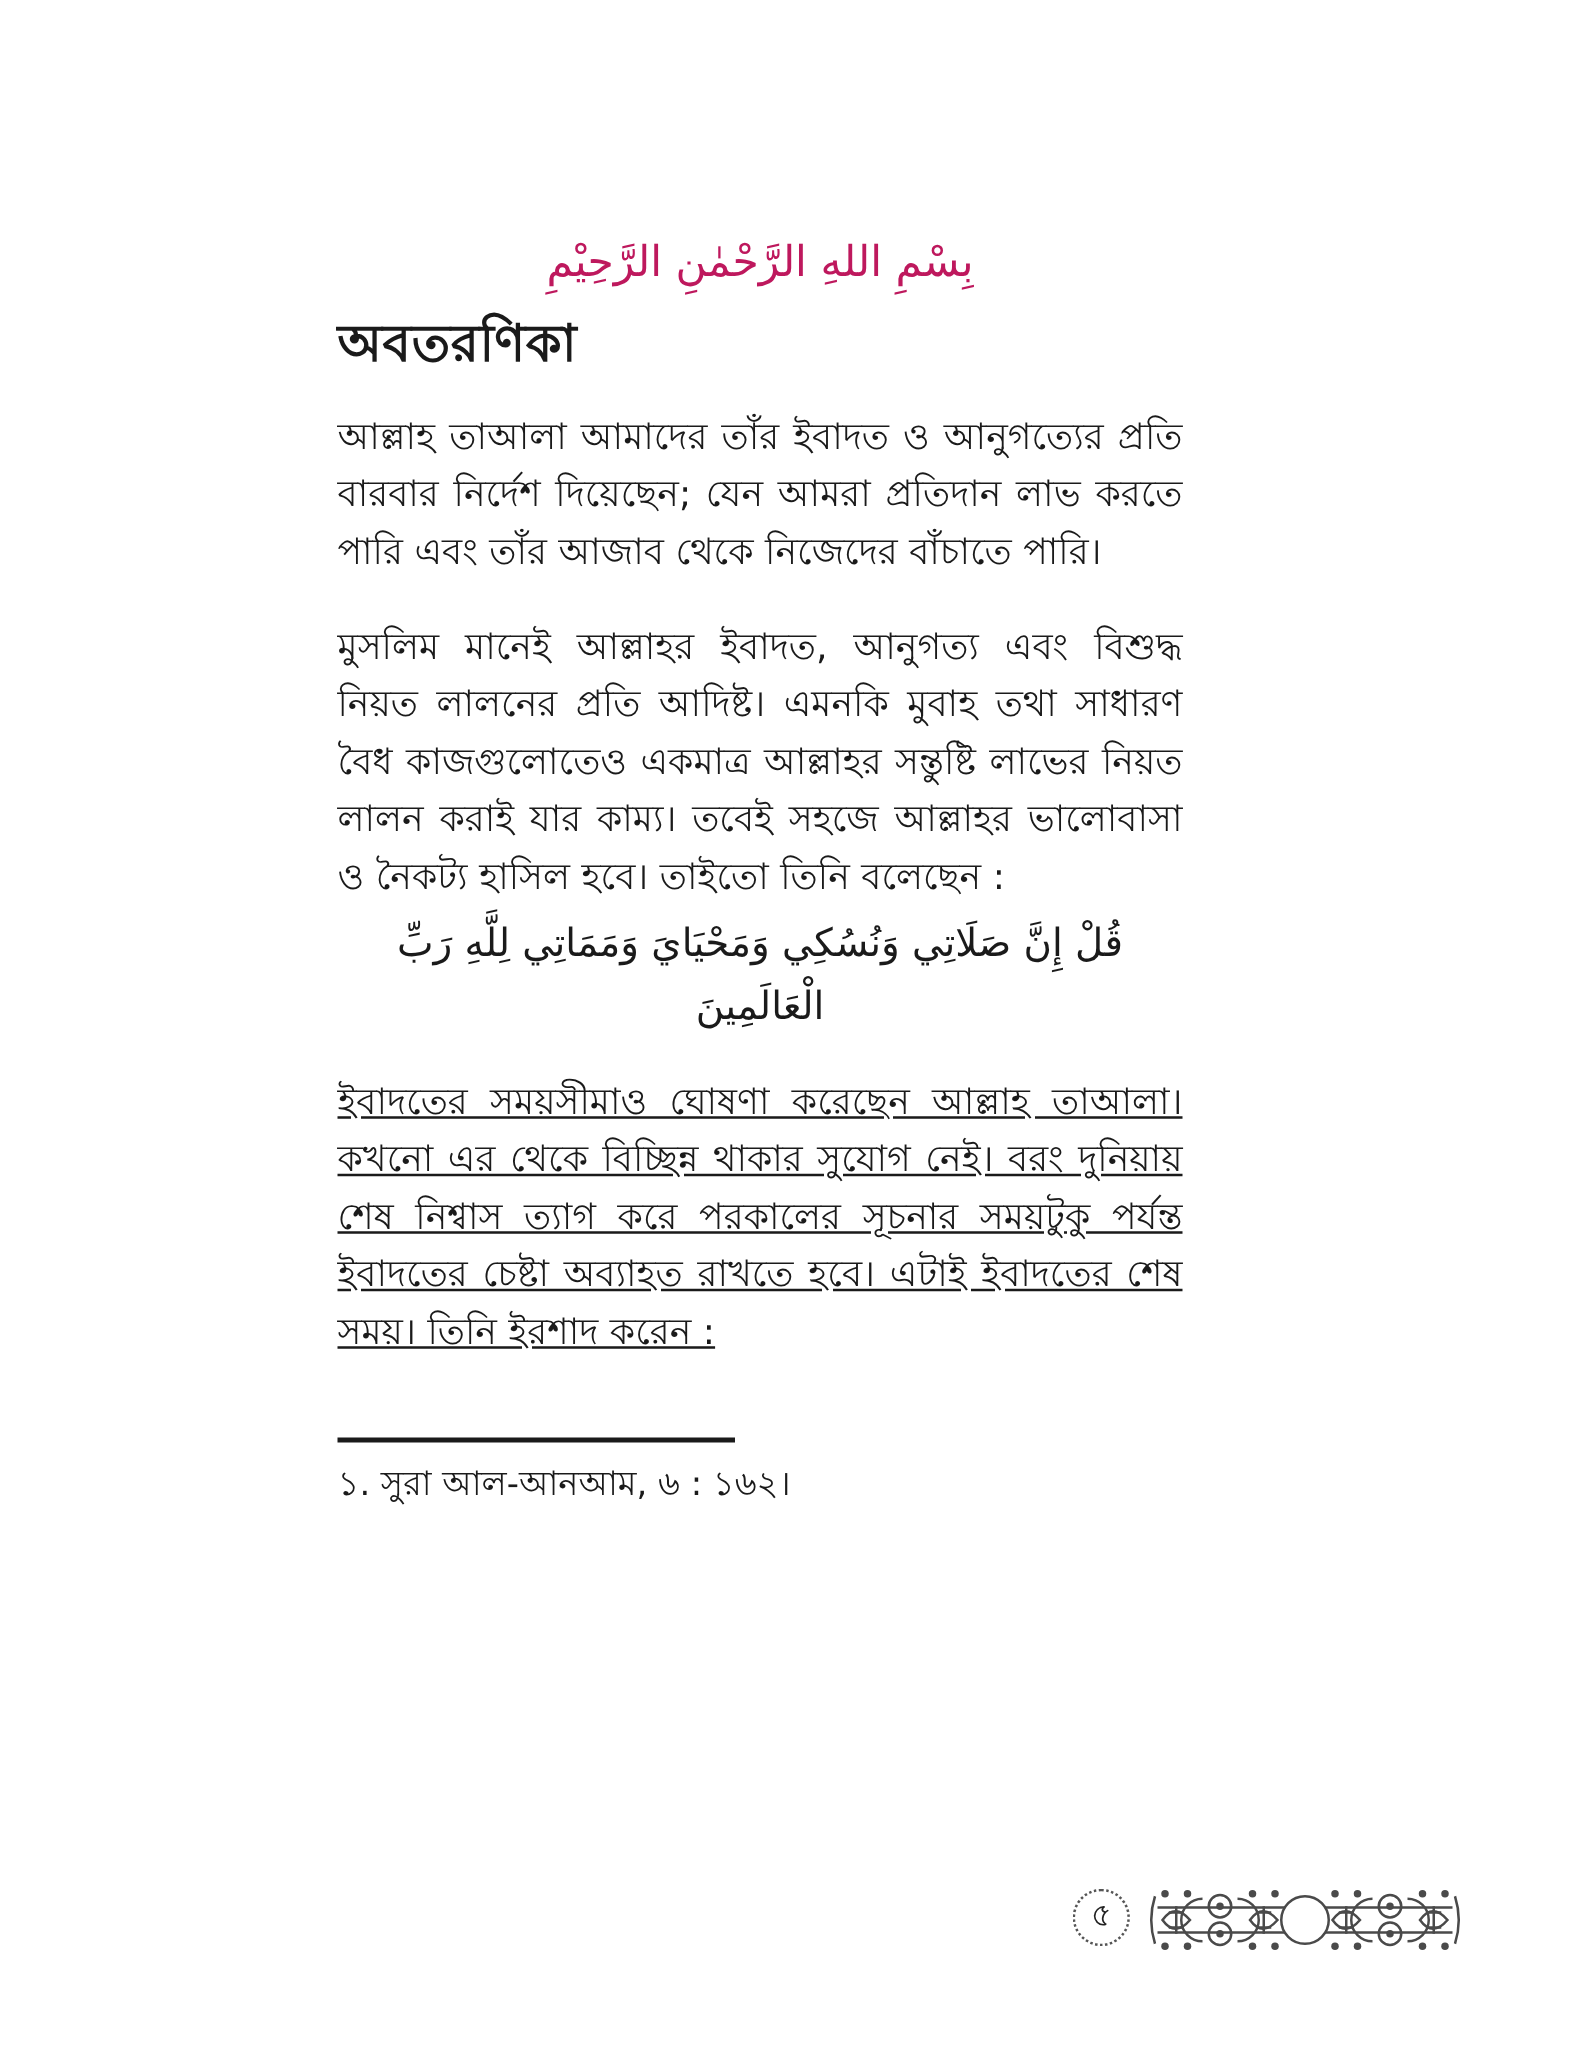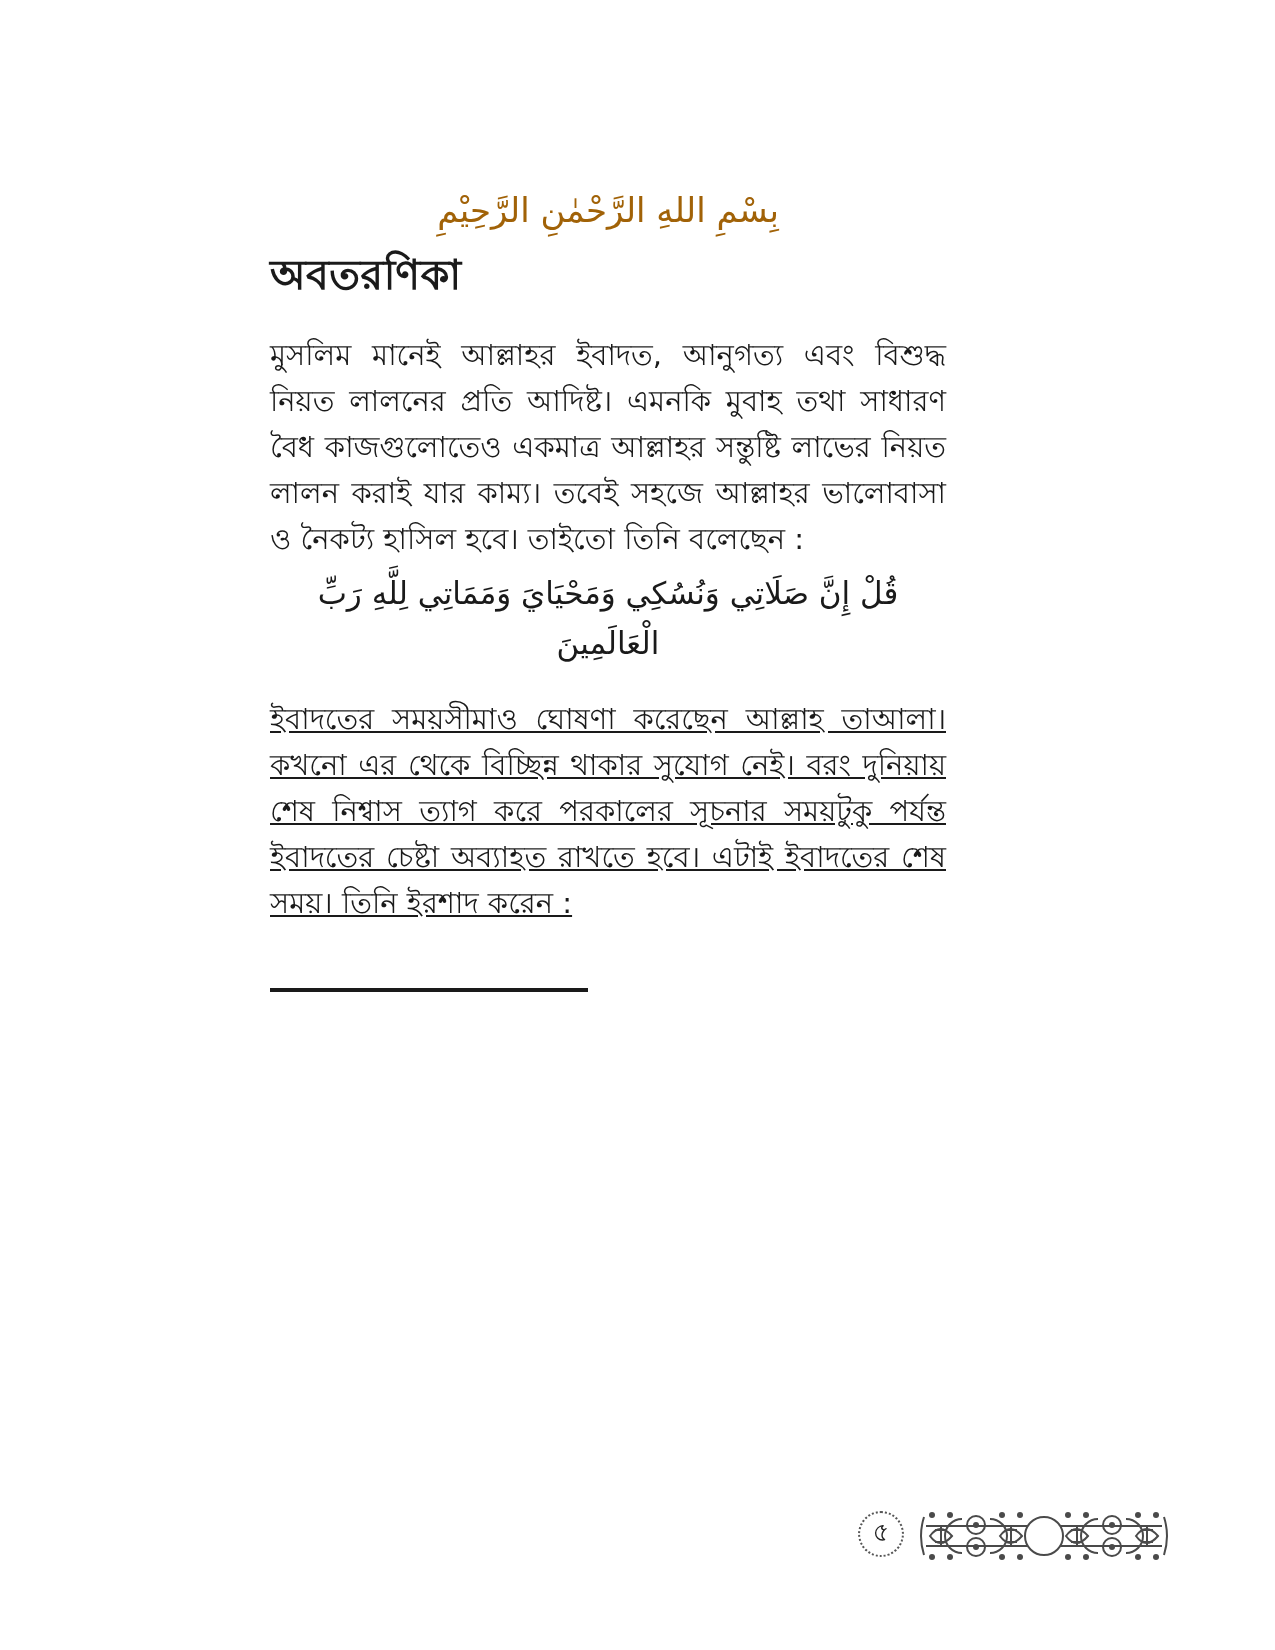--- a/index.html
+++ b/index.html
@@ -21,21 +21,21 @@
     left: 270px;
     top: 0;
     width: 676px;
   }
   .bismillah {
     padding-top: 178px;
     text-align: center;
     font-size: 34px;
     line-height: 1.9;
     font-family: "DejaVu Sans", sans-serif;
-    color: #a16207;
+    color: #be185d;
   }
   .chapter-title {
     margin: 6px 0 0 0;
     text-align: left;
     font-size: 41px;
     font-weight: 700;
     line-height: 1.3;
     letter-spacing: 0.5px;
   }
   .arabic-opening {
@@ -113,30 +113,32 @@
 <body>
 
 <div class="page">
   <div class="content">
 
     <div class="bismillah" dir="rtl">بِسْمِ اللهِ الرَّحْمٰنِ الرَّحِيْمِ</div>
 
     <h1 class="chapter-title">অবতরণিকা</h1>
 
 
+    <p class="body-para para-1">আল্লাহ তাআলা আমাদের তাঁর ইবাদত ও আনুগত্যের প্রতি বারবার নির্দেশ দিয়েছেন; যেন আমরা প্রতিদান লাভ করতে পারি এবং তাঁর আজাব থেকে নিজেদের বাঁচাতে পারি।</p>
 
     <p class="body-para para-2">মুসলিম মানেই আল্লাহর ইবাদত, আনুগত্য এবং বিশুদ্ধ নিয়ত লালনের প্রতি আদিষ্ট। এমনকি মুবাহ তথা সাধারণ বৈধ কাজগুলোতেও একমাত্র আল্লাহর সন্তুষ্টি লাভের নিয়ত লালন করাই যার কাম্য। তবেই সহজে আল্লাহর ভালোবাসা ও নৈকট্য হাসিল হবে। তাইতো তিনি বলেছেন :</p>
 
     <div class="quran-verse" dir="rtl">قُلْ إِنَّ صَلَاتِي وَنُسُكِي وَمَحْيَايَ وَمَمَاتِي لِلَّهِ رَبِّ الْعَالَمِينَ</div>
 
 
     <p class="body-para para-3">ইবাদতের সময়সীমাও ঘোষণা করেছেন আল্লাহ তাআলা। কখনো এর থেকে বিচ্ছিন্ন থাকার সুযোগ নেই। বরং দুনিয়ায় শেষ নিশ্বাস ত্যাগ করে পরকালের সূচনার সময়টুকু পর্যন্ত ইবাদতের চেষ্টা অব্যাহত রাখতে হবে। এটাই ইবাদতের শেষ সময়। তিনি ইরশাদ করেন :</p>
 
     <div class="footnote-rule"></div>
 
+    <p class="footnote">১. সুরা আল-আনআম, ৬ : ১৬২।</p>
   </div>
 
   <div class="page-footer">
     <div class="page-number-circle">
       <span>৫</span>
     </div>
 
     <svg class="ornament" width="248" height="62" viewBox="0 0 248 62" xmlns="http://www.w3.org/2000/svg">
       <g stroke="#4a4a4a" stroke-width="2" fill="none">
         <path d="M6 21 H242 M6 41 H242"></path>

